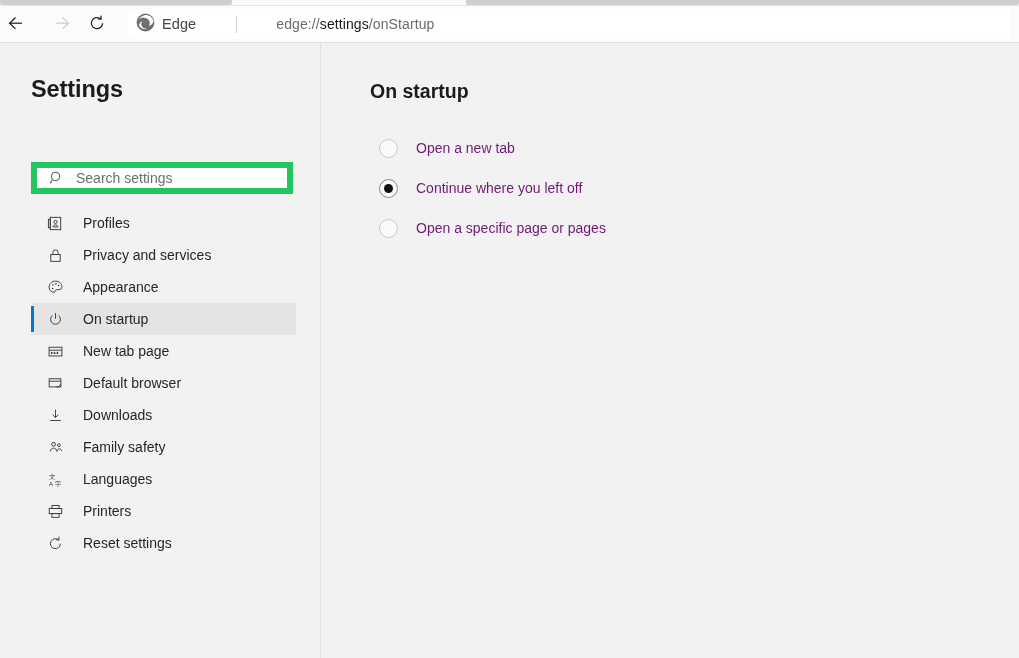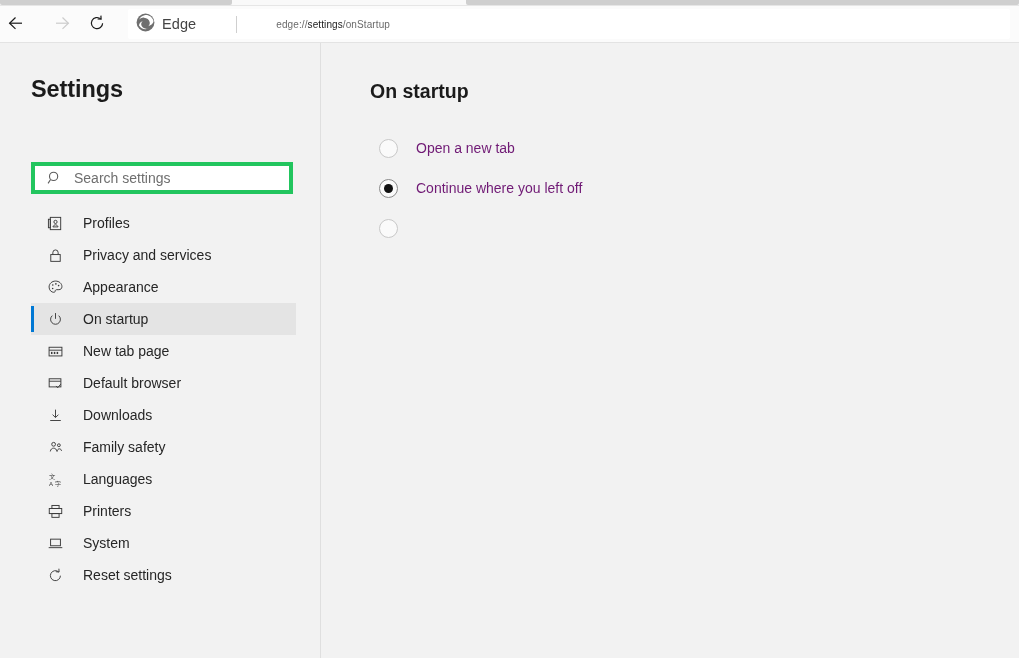--- a/index.html
+++ b/index.html
@@ -89,21 +89,21 @@
     margin-left: 7px;
     letter-spacing: .1px;
   }
   .addr-divider {
     width: 1px;
     height: 17px;
     background: #cfcfcf;
     margin: 0 11px 0 12px;
   }
   .url {
-    font-size: 10px;
+    font-size: 14px;
     color: #6b6b6b;
     letter-spacing: .1px;
     white-space: nowrap;
   }
   .url .strong { color: #1a1a1a; }
 
   
   .page {
     position: absolute;
     top: 43px; left: 0;
@@ -132,21 +132,21 @@
     font-weight: bold;
     color: #1b1b1b;
     letter-spacing: -.1px;
   }
   .search-box {
     position: absolute;
     left: 31px; top: 119px;
     width: 262px;
     height: 32px;
     background: #ffffff;
-    border: 4px solid #22c55e;
+    border: 6px solid #22c55e;
     box-sizing: border-box;
     display: flex;
     align-items: center;
   }
   .search-box .search-glyph {
     margin-left: 12px;
     display: flex;
     align-items: center;
   }
   .search-placeholder {
@@ -441,30 +441,20 @@
         <span class="navicon">
           <svg width="17" height="17" viewBox="0 0 18 18">
             <rect x="5.2" y="2.6" width="7.6" height="3.2" fill="none" stroke="#3a3a3a" stroke-width="1"></rect>
             <rect x="2.4" y="5.8" width="13.2" height="5.4" fill="none" stroke="#3a3a3a" stroke-width="1"></rect>
             <rect x="5.2" y="11.2" width="7.6" height="4" fill="none" stroke="#3a3a3a" stroke-width="1"></rect>
           </svg>
         </span>
         <span class="navlabel">Printers</span>
       </div>
 
-      <div class="navitem">
-        <span class="accent"></span>
-        <span class="navicon">
-          <svg width="17" height="17" viewBox="0 0 18 18">
-            <rect x="3.8" y="4.4" width="10.4" height="7" fill="none" stroke="#3a3a3a" stroke-width="1"></rect>
-            <path d="M1.8 13.4h14.4" fill="none" stroke="#3a3a3a" stroke-width="1"></path>
-          </svg>
-        </span>
-        <span class="navlabel">System</span>
-      </div>
 
       <div class="navitem">
         <span class="accent"></span>
         <span class="navicon">
           <svg width="17" height="17" viewBox="0 0 18 18">
             <path d="M14.2 9.2a5.3 5.3 0 1 1-1.8-4" fill="none" stroke="#3a3a3a" stroke-width="1"></path>
             <path d="M12.6 1.8l.2 3.5-3.4-.3" fill="none" stroke="#3a3a3a" stroke-width="1"></path>
           </svg>
         </span>
         <span class="navlabel">Reset settings</span>
@@ -490,17 +480,18 @@
         <span class="radio-label">Open a new tab</span>
       </div>
 
       <div class="radio-row">
         <span class="radio checked"></span>
         <span class="radio-label">Continue where you left off</span>
       </div>
 
       <div class="radio-row">
         <span class="radio"></span>
+        <span class="radio-label">Open a specific page or pages</span>
       </div>
 
     </div>
   </div>
 </div>
 
 </body></html>

